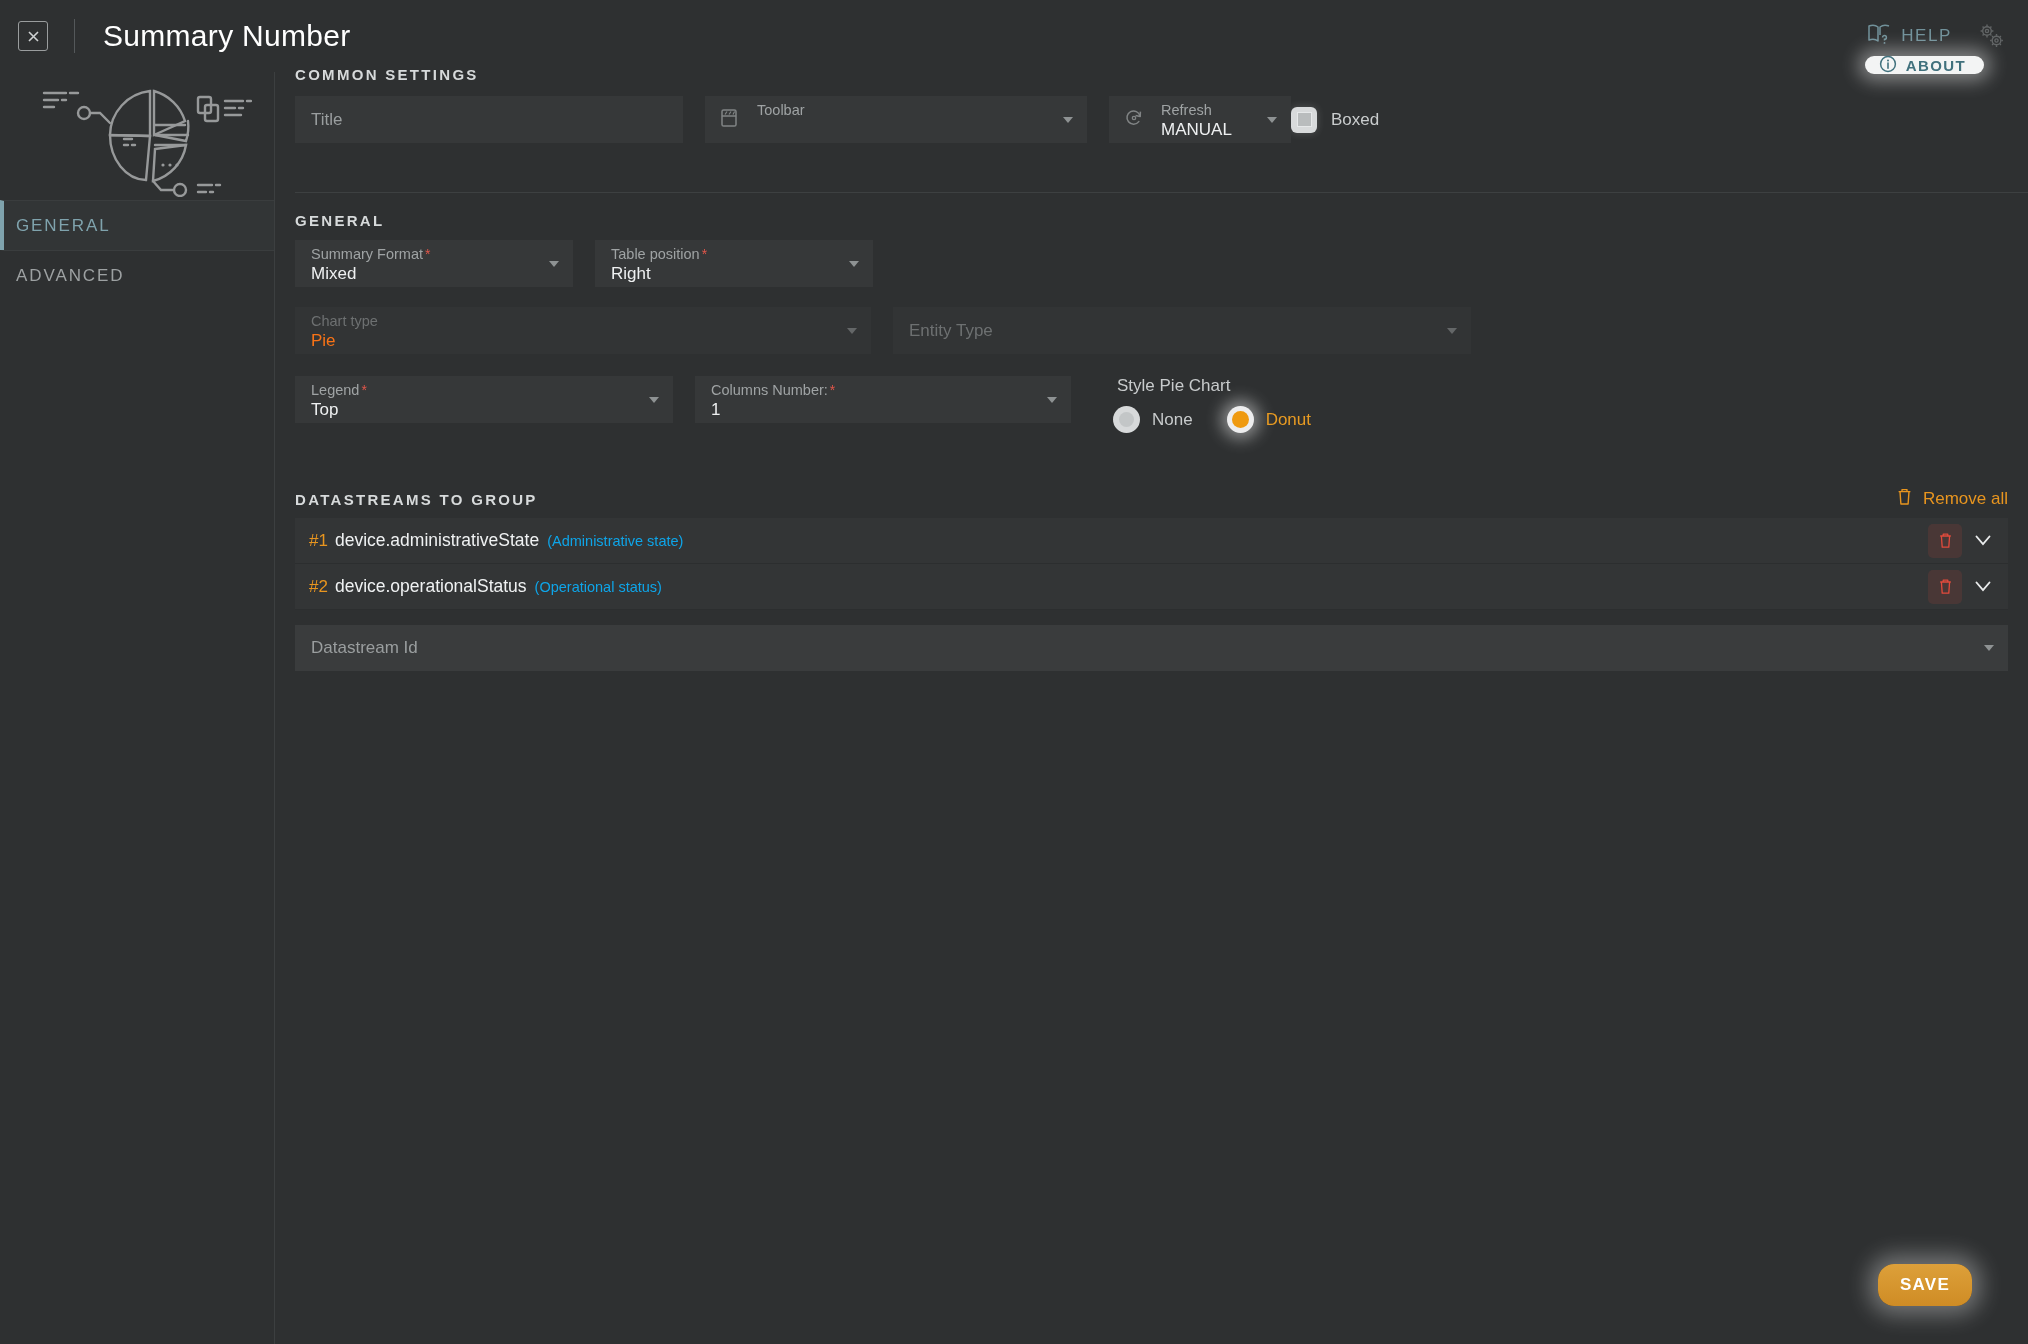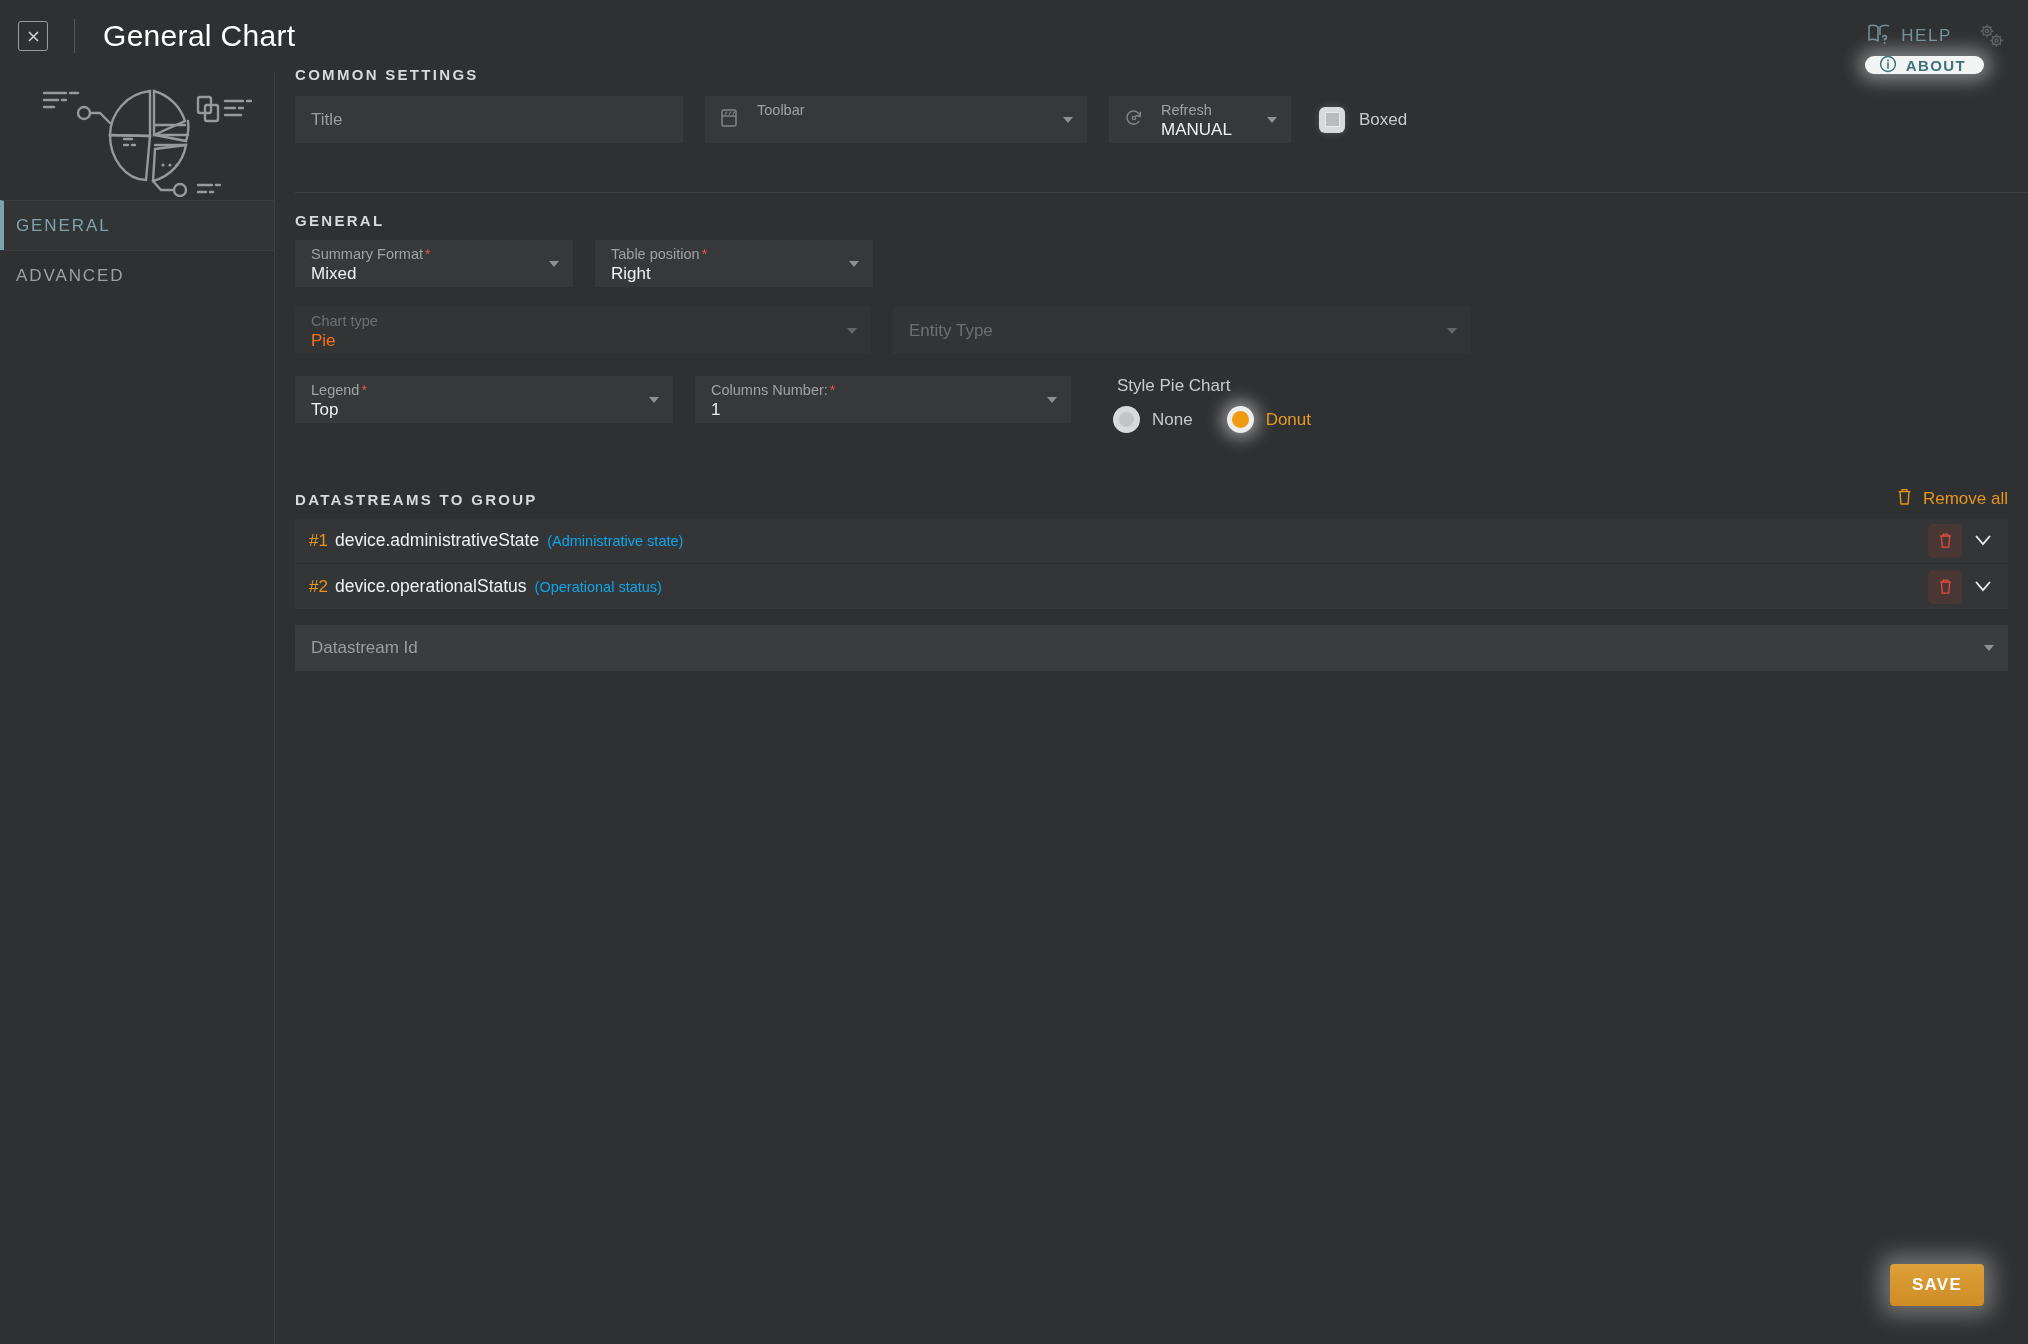--- a/index.html
+++ b/index.html
@@ -205,21 +205,20 @@
     left: 20px;
     width: 1713px;
     display: flex;
     align-items: center;
   }
 
   .boxed-wrap {
     display: flex;
     align-items: center;
     gap: 14px;
-    margin-left: 28px;
   }
   .boxed-check {
     width: 26px; height: 26px;
     border-radius: 6px;
     background: #d8dadb;
     display: flex; align-items: center; justify-content: center;
     cursor: pointer;
     box-shadow: 0 0 8px rgba(255,255,255,0.18);
   }
   .boxed-check .inner {
@@ -365,25 +364,25 @@
     position: relative;
     height: 46px;
     background: #3a3c3d;
     margin-top: 15px;
     cursor: pointer;
   }
 
   
   .save-btn {
     position: absolute;
-    right: 44px;
+    right: 56px;
     bottom: 38px;
     width: 94px;
     height: 42px;
-    border-radius: 4px;
+    border-radius: 16px;
     background: linear-gradient(180deg, #dda03a 0%, #cf8c25 100%);
     color: #ffffff;
     font-size: 17px;
     font-weight: 700;
     letter-spacing: 1.3px;
     display: flex; align-items: center; justify-content: center;
     cursor: pointer;
     box-shadow: 0 0 22px 9px rgba(255,255,255,0.33);
   }
 
@@ -403,21 +402,21 @@
 
 <div class="app">
 
   <div class="topbar">
     <div class="close-btn">
       <svg width="13" height="13" viewBox="0 0 13 13" aria-hidden="true">
         <path d="M2 2 L11 11 M11 2 L2 11" stroke="#cfd2d3" stroke-width="1.6" fill="none"></path>
       </svg>
     </div>
     <div class="topbar-divider"></div>
-    <div class="page-title">General Chart</div>
+    <div class="page-title">Summary Number</div>
 
     <div class="topbar-right">
       <div class="help-link">
         <span>
           <svg width="24" height="22" viewBox="0 0 24 22" aria-hidden="true">
             <path d="M2 3 C6 1.6 9 2.4 11 4 L11 18 C9 16.4 6 15.6 2 17 Z" fill="none" stroke="#71919a" stroke-width="1.5" stroke-linejoin="round"></path>
             <path d="M22 3 C18 1.6 15 2.4 13 4 L13 12" fill="none" stroke="#71919a" stroke-width="1.5" stroke-linejoin="round"></path>
             <path d="M15.6 14.4 a1.9 1.9 0 1 1 1.9 1.9 v1.2" fill="none" stroke="#71919a" stroke-width="1.5"></path>
             <circle cx="17.5" cy="19.9" r="0.95" fill="#71919a"></circle>
           </svg>

